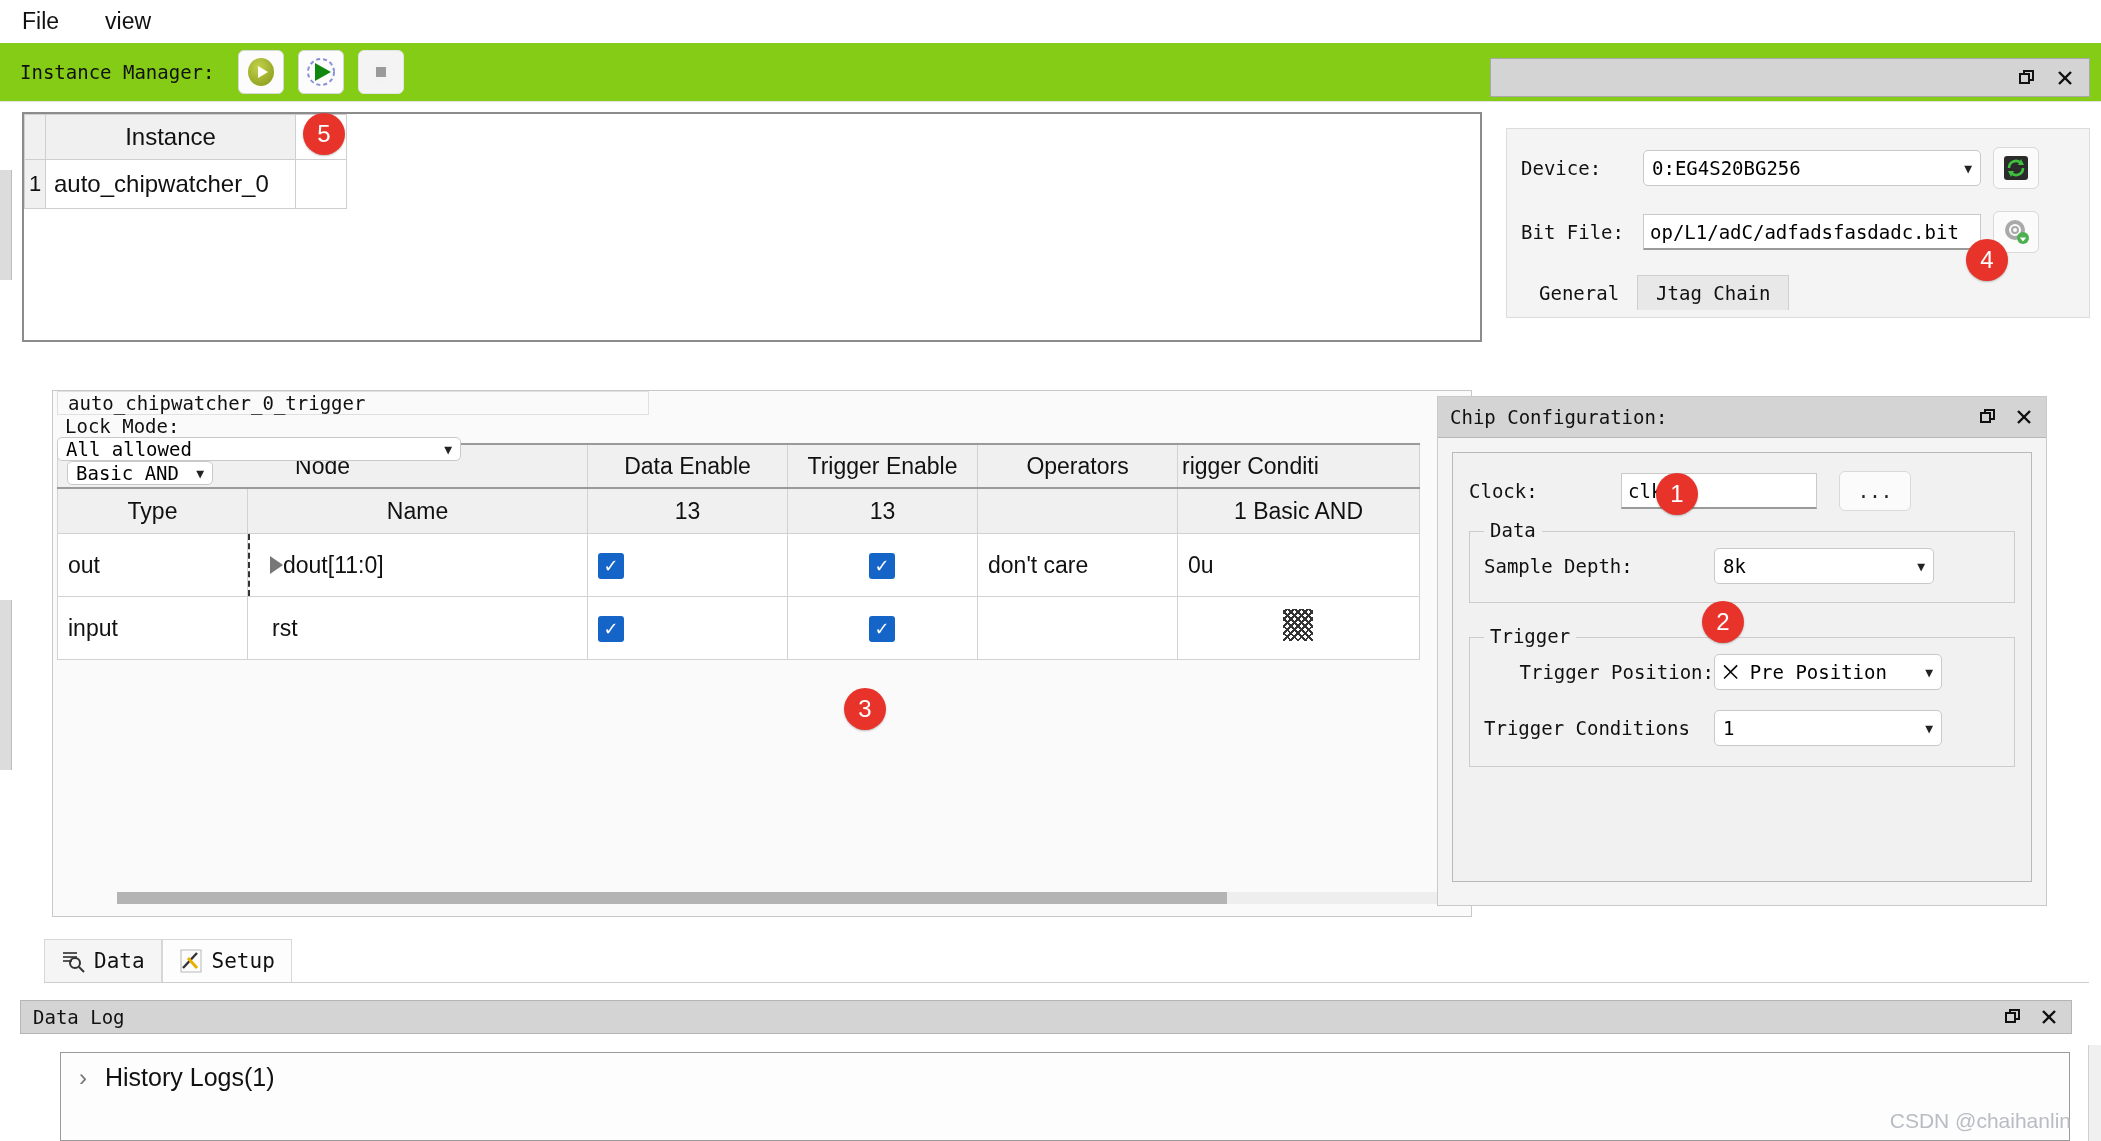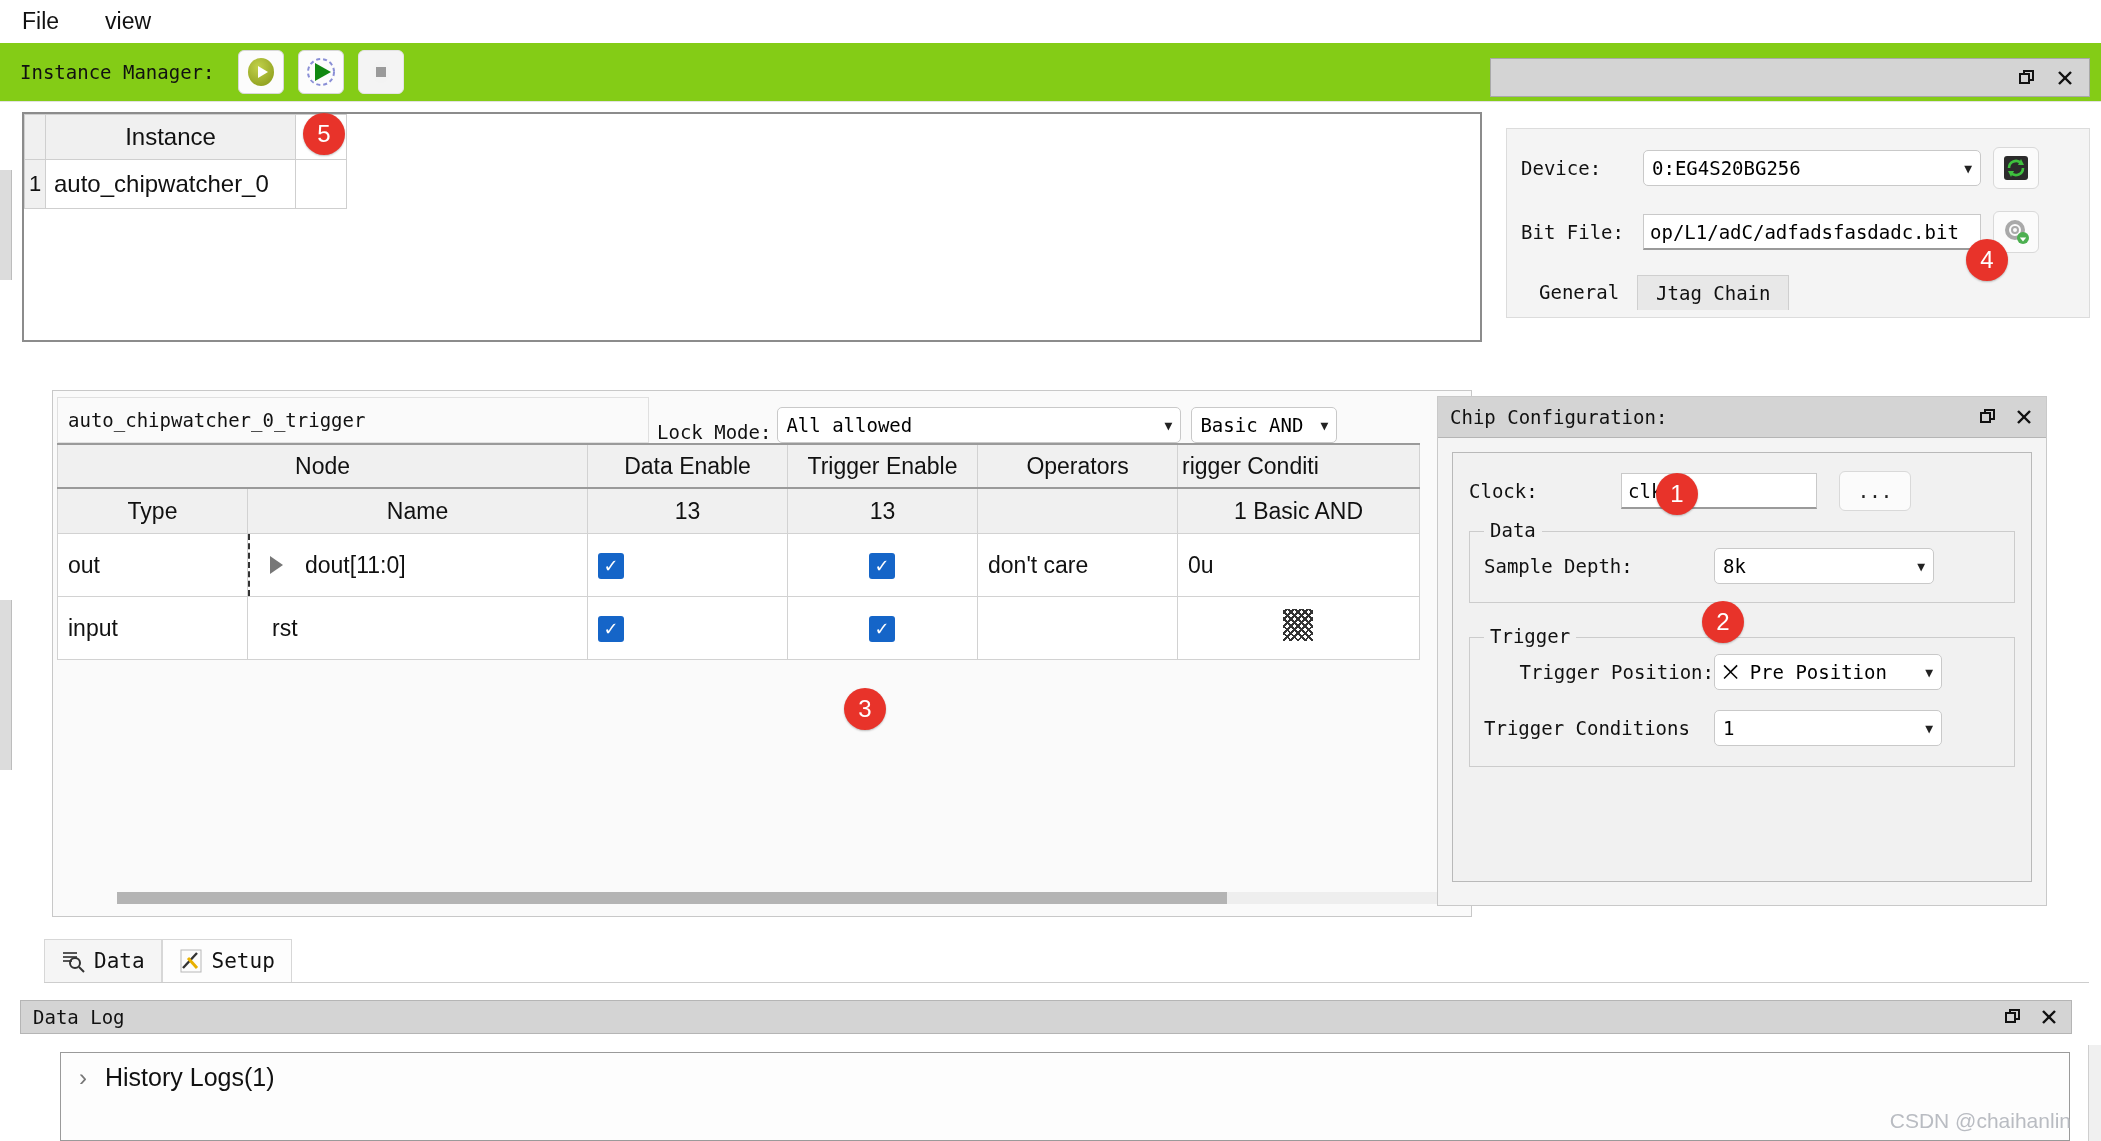--- a/index.html
+++ b/index.html
@@ -108,33 +108,33 @@
   .combo .caret{margin-left:auto;font-size:13px;color:#222;}
   .txtfield{
     height:36px;background:#fff;border:1px solid #c9c9c9;border-bottom:2px solid #9a9a9a;
     display:flex;align-items:center;padding:0 6px;box-sizing:border-box;
     font-family:"DejaVu Sans Mono", monospace;font-size:19px;color:#000;overflow:hidden;white-space:nowrap;
   }
   .iconbtn{
     width:44px;height:40px;margin-left:12px;background:#fbfbfb;border:1px solid #d9d9d9;
     border-radius:6px;display:flex;align-items:center;justify-content:center;
   }
-  .dev-tabs{display:flex;align-items:flex-start;margin-top:4px;}
+  .dev-tabs{display:flex;align-items:center;margin-top:4px;}
   .dev-tab{
     font-family:"DejaVu Sans Mono", monospace;font-size:19px;color:#111;
     padding:6px 18px;
   }
   .dev-tab.active{background:#e8e8e8;border:1px solid #cfcfcf;border-bottom:none;}
 
   
   #setuparea{
     position:absolute;left:52px;top:390px;width:1420px;height:527px;
     background:#fafafa;border:1px solid #c8c8c8;box-sizing:border-box;
   }
-  #trigbar{display:flex;align-items:flex-end;height:52px;padding:0 4px;}
+  #trigbar{display:flex;align-items:flex-start;height:52px;padding:0 4px;flex-direction:column;}
   #trigname{
     width:592px;height:46px;background:#fafafa;border:1px solid #e0e0e0;
     display:flex;align-items:center;padding-left:10px;box-sizing:border-box;
     font-family:"DejaVu Sans Mono", monospace;font-size:19px;color:#111;
   }
   #lockmodelabel{
     font-family:"DejaVu Sans Mono", monospace;font-size:19px;color:#111;margin:0 6px 0 8px;
   }
   #lockcombo{width:404px;}
   #basicand{width:146px;margin-left:10px;}
@@ -153,21 +153,21 @@
   }
   .tt-cell{
     height:60px;background:#fff;font-size:23px;color:#111;padding-left:10px;
     font-family:"Liberation Sans", sans-serif;
   }
   .tt-cell.center{text-align:center;padding-left:0;}
   .namecell{position:relative;padding-left:0;}
   .namecell .dashed{
     position:absolute;left:0;top:0;bottom:0;border-left:2px dashed #333;
   }
-  .namecell .inner{display:flex;align-items:center;padding-left:22px;gap:22px;}
+  .namecell .inner{display:flex;align-items:center;padding-left:22px;}
   .tri{
     width:0;height:0;border-left:13px solid transparent;
     border-top:9px solid transparent;border-bottom:9px solid transparent;
     border-left-color:#777;
   }
   .chk{
     width:26px;height:26px;background:#1565c8;border-radius:3px;display:inline-flex;
     align-items:center;justify-content:center;color:#fff;font-size:18px;line-height:1;
   }
   .hatch{

